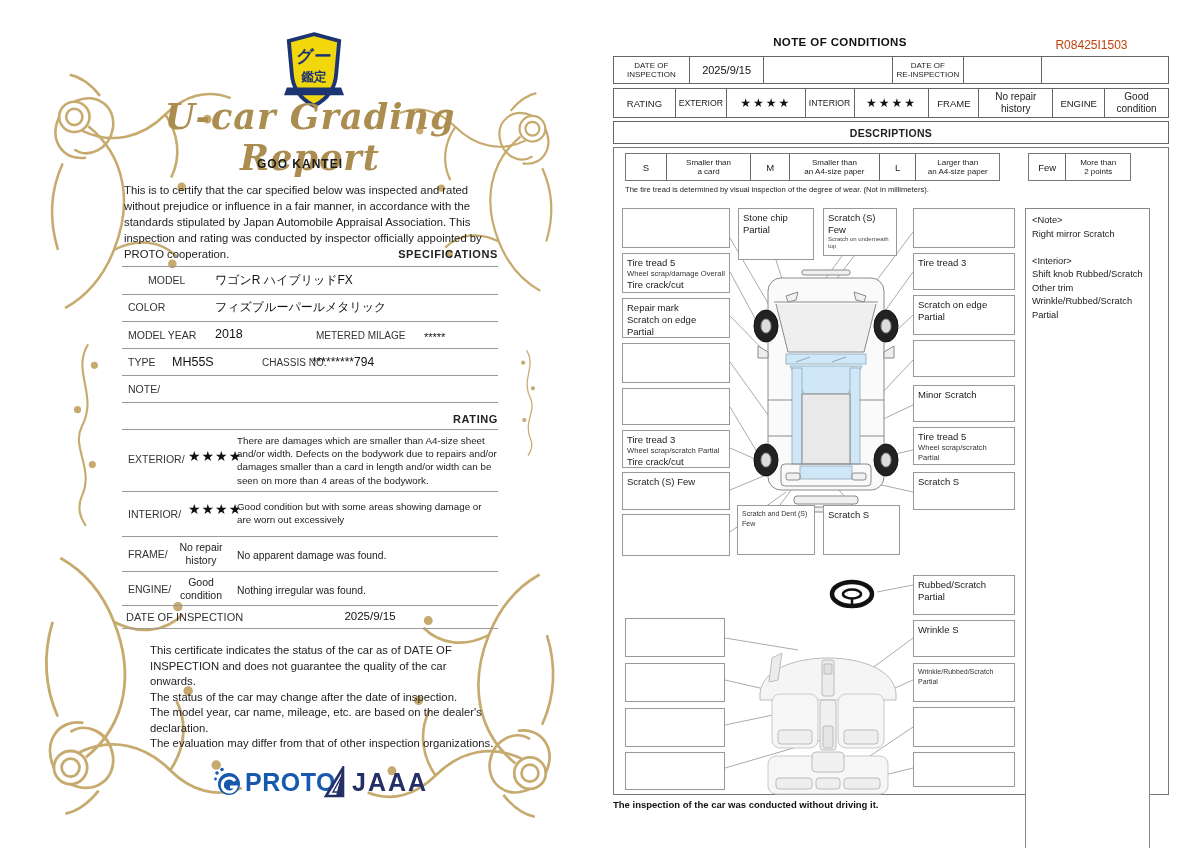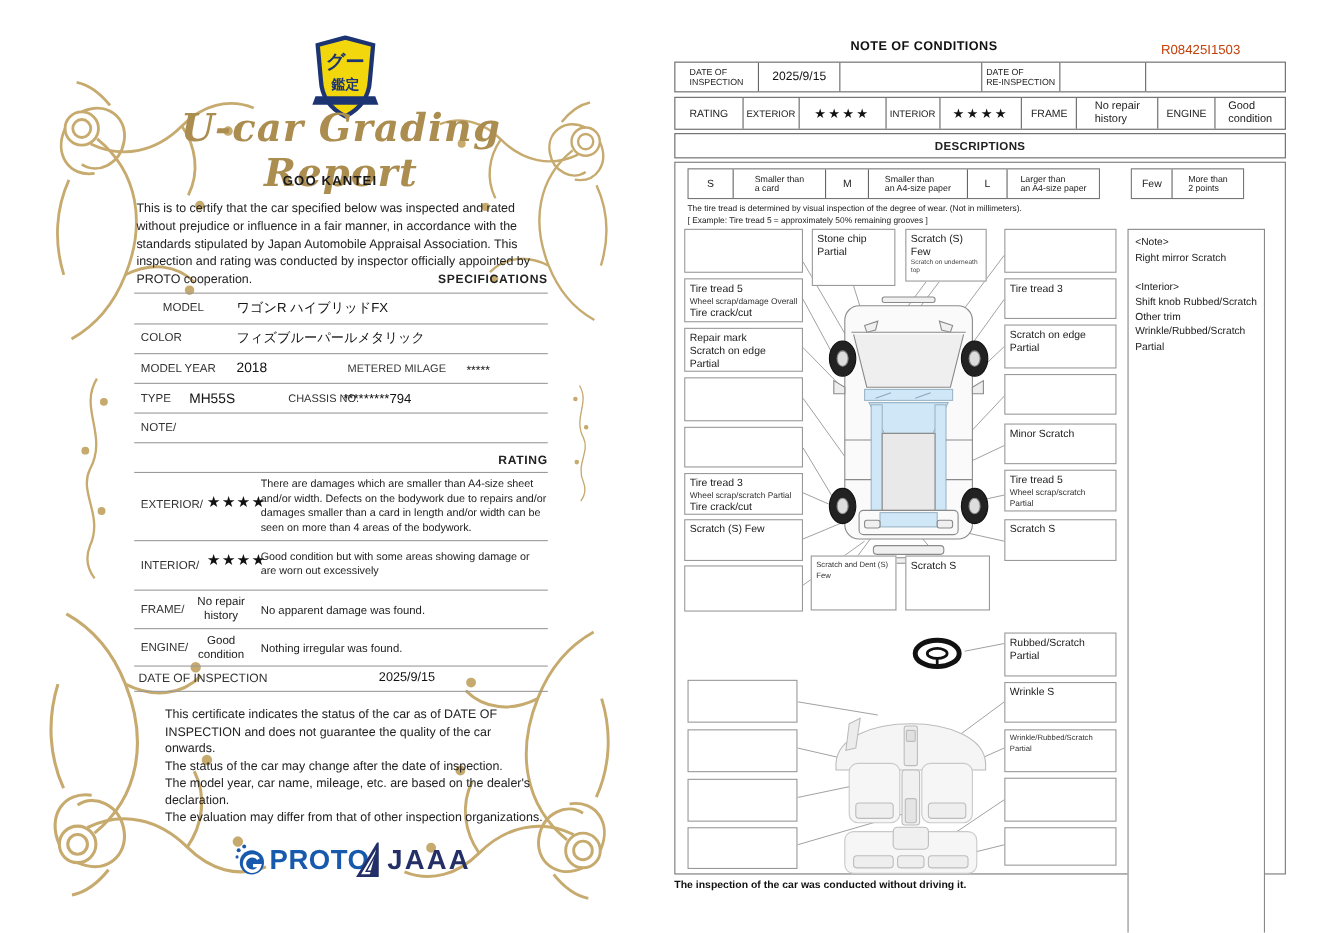--- a/index.html
+++ b/index.html
@@ -24,21 +24,21 @@
   .rate-desc{font-size:9.8px;line-height:13.2px;color:#222;}
   .grade-cell{font-size:10.5px;line-height:13px;text-align:center;color:#222;}
   .disclaimer{font-size:11.3px;line-height:15.5px;color:#222;}
   .proto-text{font-size:25px;font-weight:800;color:#1659ad;letter-spacing:.5px;}
   .jaaa-text{font-size:25px;font-weight:700;color:#232f66;letter-spacing:2px;}
   
   .rp-title{font-size:11.5px;font-weight:600;letter-spacing:.4px;text-align:center;color:#111;}
   .rp-id{font-size:12px;color:#c2410c;text-align:center;}
   .tbl{position:absolute;display:flex;border:1px solid #666;box-sizing:border-box;background:#fff;}
   .tbl .cell{border-right:1px solid #666;box-sizing:border-box;display:flex;align-items:center;
-             justify-content:center;text-align:left;}
+             justify-content:center;text-align:center;}
   .tbl .cell:last-child{border-right:none;}
   .cell-sm{font-size:8px;line-height:9.5px;color:#222;}
   .cell-md{font-size:9.5px;color:#222;}
   .cell-val{font-size:11px;color:#111;}
   .cell-stars{font-size:12px;letter-spacing:2px;color:#111;}
   .bigbox{position:absolute;border:1px solid #777;box-sizing:border-box;background:#fff;}
   .tirenote{font-size:7.6px;line-height:11px;color:#222;}
   .lbox{position:absolute;border:1px solid #999;background:#fff;box-sizing:border-box;
         padding:3px 4px;z-index:2;}
   .lbox .l1{font-size:9.5px;line-height:12px;color:#1a1a1a;}
@@ -235,21 +235,20 @@
       <div class="cell cell-md" style="width:37px">L</div>
       <div class="cell cell-sm pre" style="width:83px">Larger than
 an A4-size paper</div>
     </div>
     <div class="tbl" style="left:428px;top:153px;width:103px;height:28px;border-color:#777">
       <div class="cell cell-md" style="width:38px">Few</div>
       <div class="cell cell-sm pre" style="width:65px">More than
 2 points</div>
     </div>
     <div class="abs tirenote" style="left:25px;top:184px;width:420px">The tire tread is determined by visual inspection of the degree of wear. (Not in millimeters).</div>
-    <div class="abs tirenote" style="left:25px;top:195px;width:420px">[ Example: Tire tread 5 = approximately 50% remaining grooves ]</div>
 
     <svg class="abs" style="left:0;top:0;z-index:1" width="600" height="848">
       <g stroke="#a0a0a0" stroke-width="0.9">
         <line x1="130" y1="238" x2="172" y2="310"></line>
           <line x1="130" y1="272" x2="157" y2="322"></line>
         <line x1="130" y1="316" x2="175" y2="362"></line>
           <line x1="130" y1="362" x2="168" y2="415"></line>
         <line x1="130" y1="407" x2="157" y2="452"></line>
           <line x1="130" y1="448" x2="162" y2="462"></line>
         <line x1="130" y1="490" x2="178" y2="470"></line>

